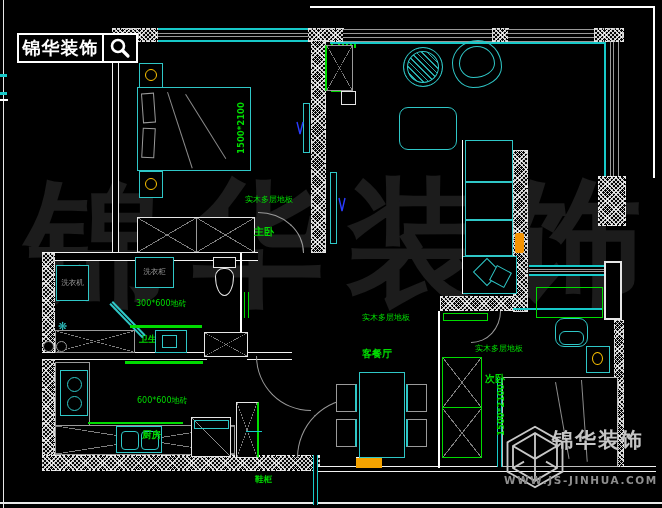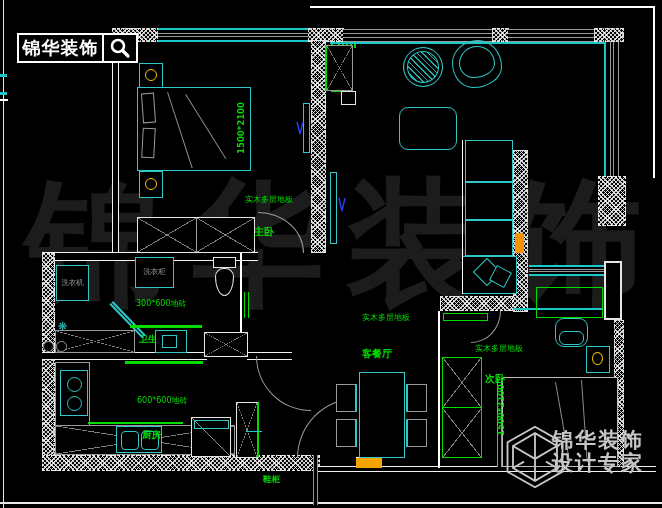--- a/index.html
+++ b/index.html
@@ -204,21 +204,21 @@
   </div>
   <div class="abs plan whitebox" style="left:191px;top:417px;width:40px;height:40px;background-image:linear-gradient(to top right, transparent 49.4%, #8f8f8f 49.4% 50.6%, transparent 50.6%);">
      <div style="position:absolute;left:2px;top:2px;width:33px;height:7px;border:1px solid #2fc7c7;"></div>
   </div>
   <div class="abs plan glabel" style="left:142px;top:381px;font-size:9.5px;">厨房</div>
   <div class="abs plan gsub" style="left:137px;top:395px;">600*600地砖</div>
   <div class="abs plan arc" style="left:256px;top:356px;width:55px;height:55px;border-right:none;border-top:none;border-bottom-left-radius:100%;"></div>
 
   <div class="abs plan whitebox xfill" style="left:236px;top:402px;width:23px;height:56px;border-right:2px solid #00dc00;"></div>
   <div class="abs plan cyanline" style="left:246px;top:431px;width:16px;height:1px;"></div>
-  <div class="abs plan glabel" style="left:263px;top:426px;font-size:8.5px;">鞋柜</div>
+  <div class="abs plan glabel" style="left:255px;top:426px;font-size:8.5px;">鞋柜</div>
 
   <div class="abs plan arc" style="left:471px;top:311px;width:30px;height:32px;border-left:none;border-top:none;border-bottom-right-radius:100%;"></div>
   <div class="abs plan greenbox" style="left:443px;top:313px;width:45px;height:8px;border-width:1px;"></div>
   <div class="abs plan greenbox" style="left:536px;top:287px;width:67px;height:31px;"></div>
   <div class="abs plan" style="left:555px;top:318px;width:33px;height:29px;border:1.5px solid #2fc7c7;border-radius:9px;">
      <div style="position:absolute;left:3px;top:12px;width:23px;height:12px;border:1px solid #2fc7c7;border-radius:6px;"></div>
   </div>
   <div class="abs plan cyanbox" style="left:586px;top:346px;width:24px;height:27px;"></div>
   <div class="abs plan lamp" style="left:592px;top:352px;width:11px;height:13px;"></div>
 
@@ -252,15 +252,15 @@
        <polygon points="36,10 60,24 60,48 36,62 12,48 12,24"></polygon>
        <line x1="36" y1="10" x2="36" y2="38"></line>
         <line x1="12" y1="24" x2="36" y2="38"></line>
         <line x1="60" y1="24" x2="36" y2="38"></line>
        <line x1="36" y1="62" x2="36" y2="38"></line>
         <line x1="12" y1="48" x2="24" y2="41"></line>
         <line x1="60" y1="48" x2="48" y2="41"></line>
      </g>
   </svg>
   <div class="abs z10 speckle" style="left:552px;top:426px;font-size:21px;">锦华装饰</div>
-  <div class="abs z10 speckle" style="left:552px;top:449px;font-size:21px;">设计专家</div>
+  <div class="abs z10" id="site" style="left:504px;top:474px;">WWW.JS-JINHUA.COM</div>
 
 </div>
 
 </body></html>

